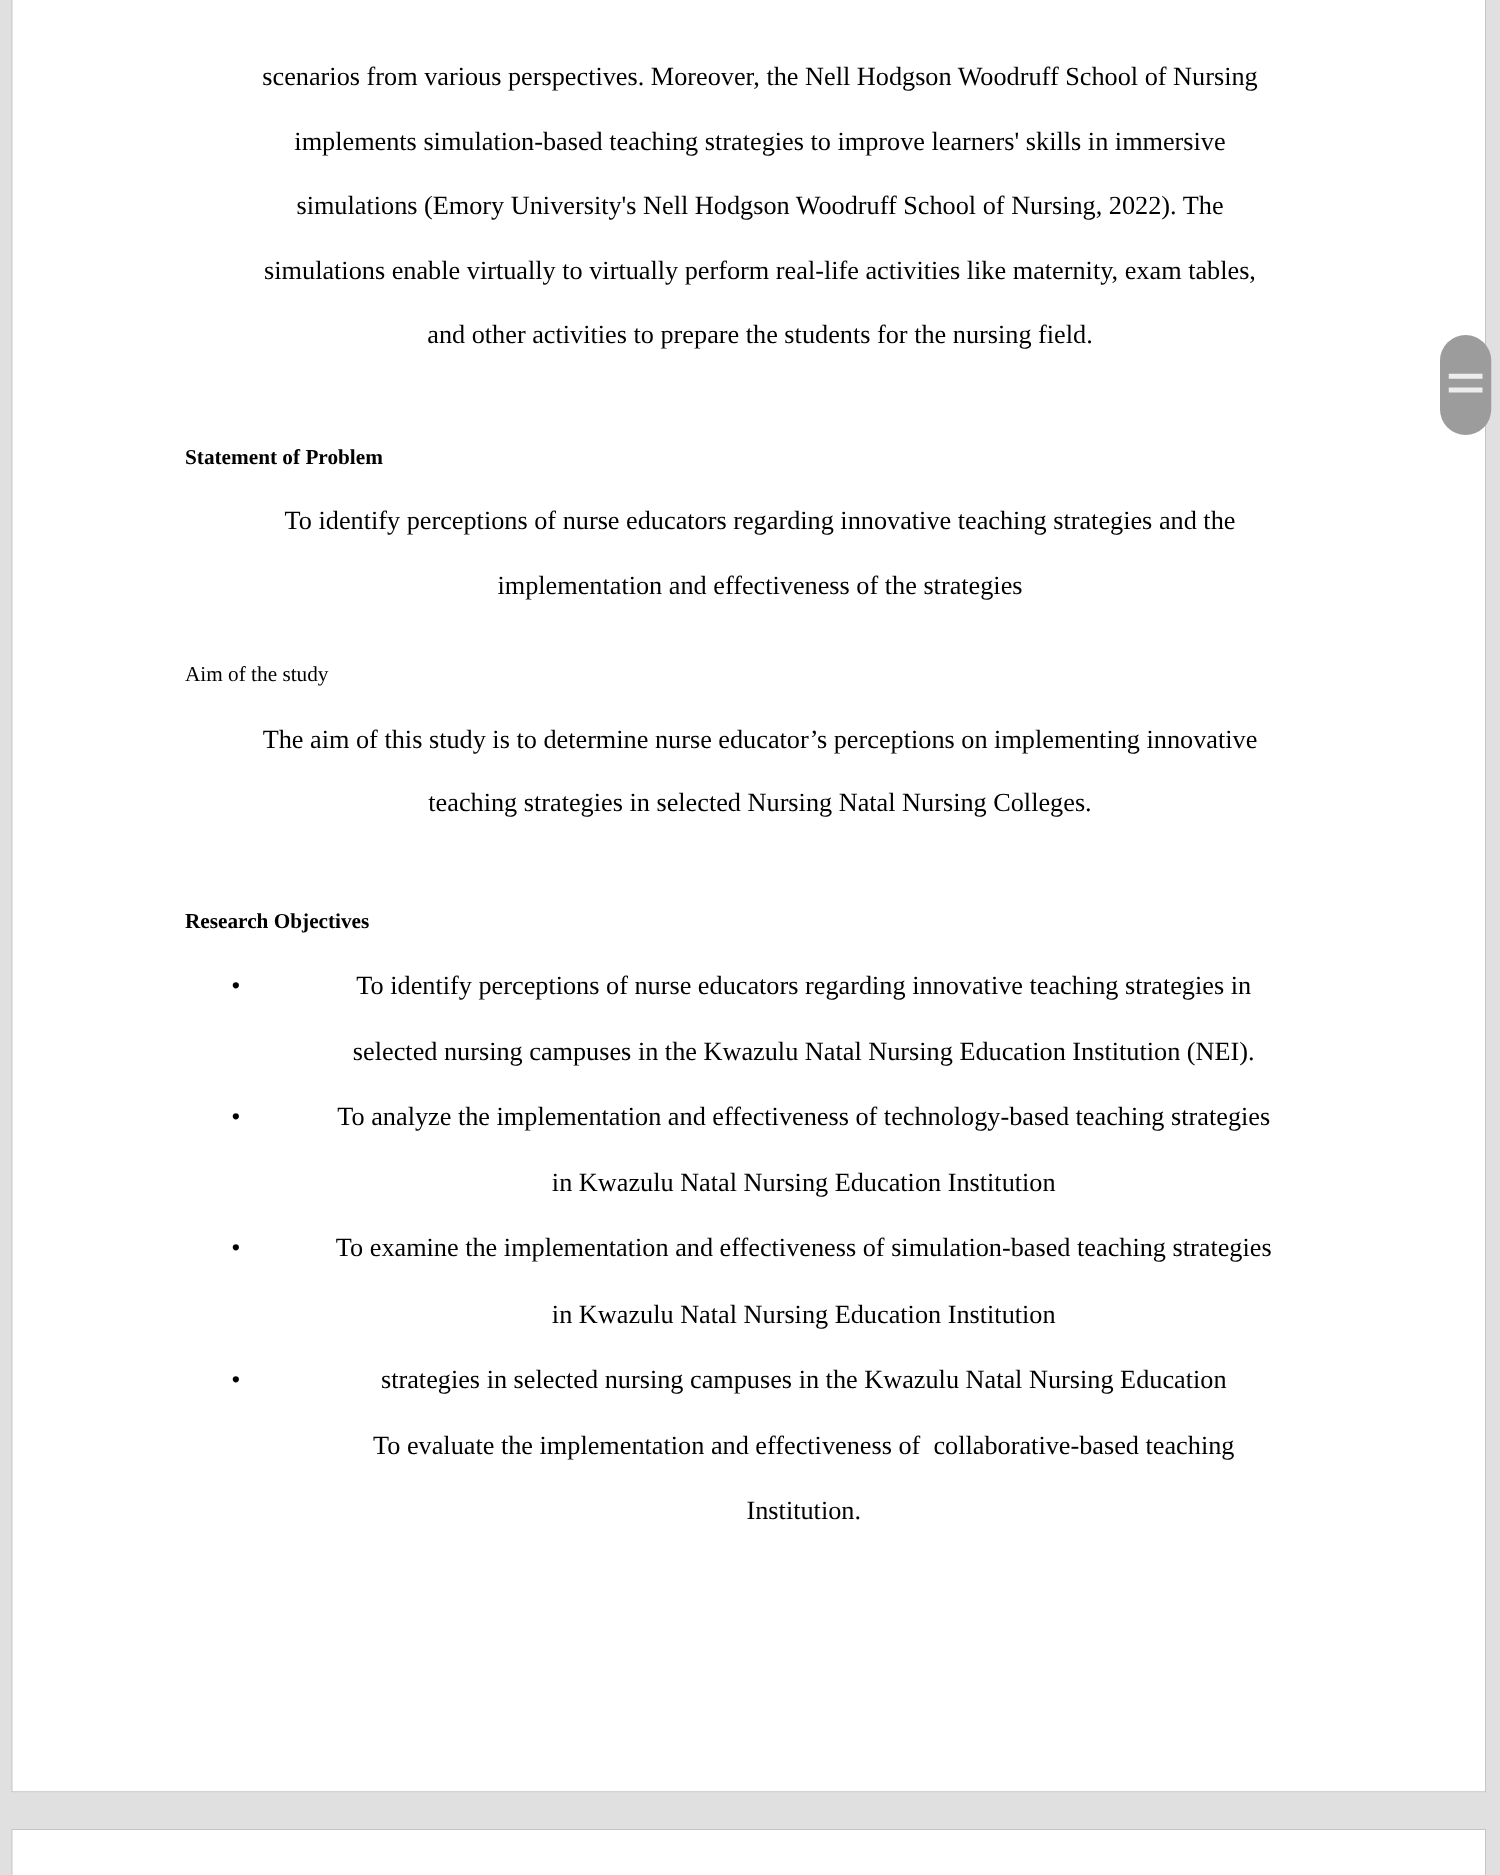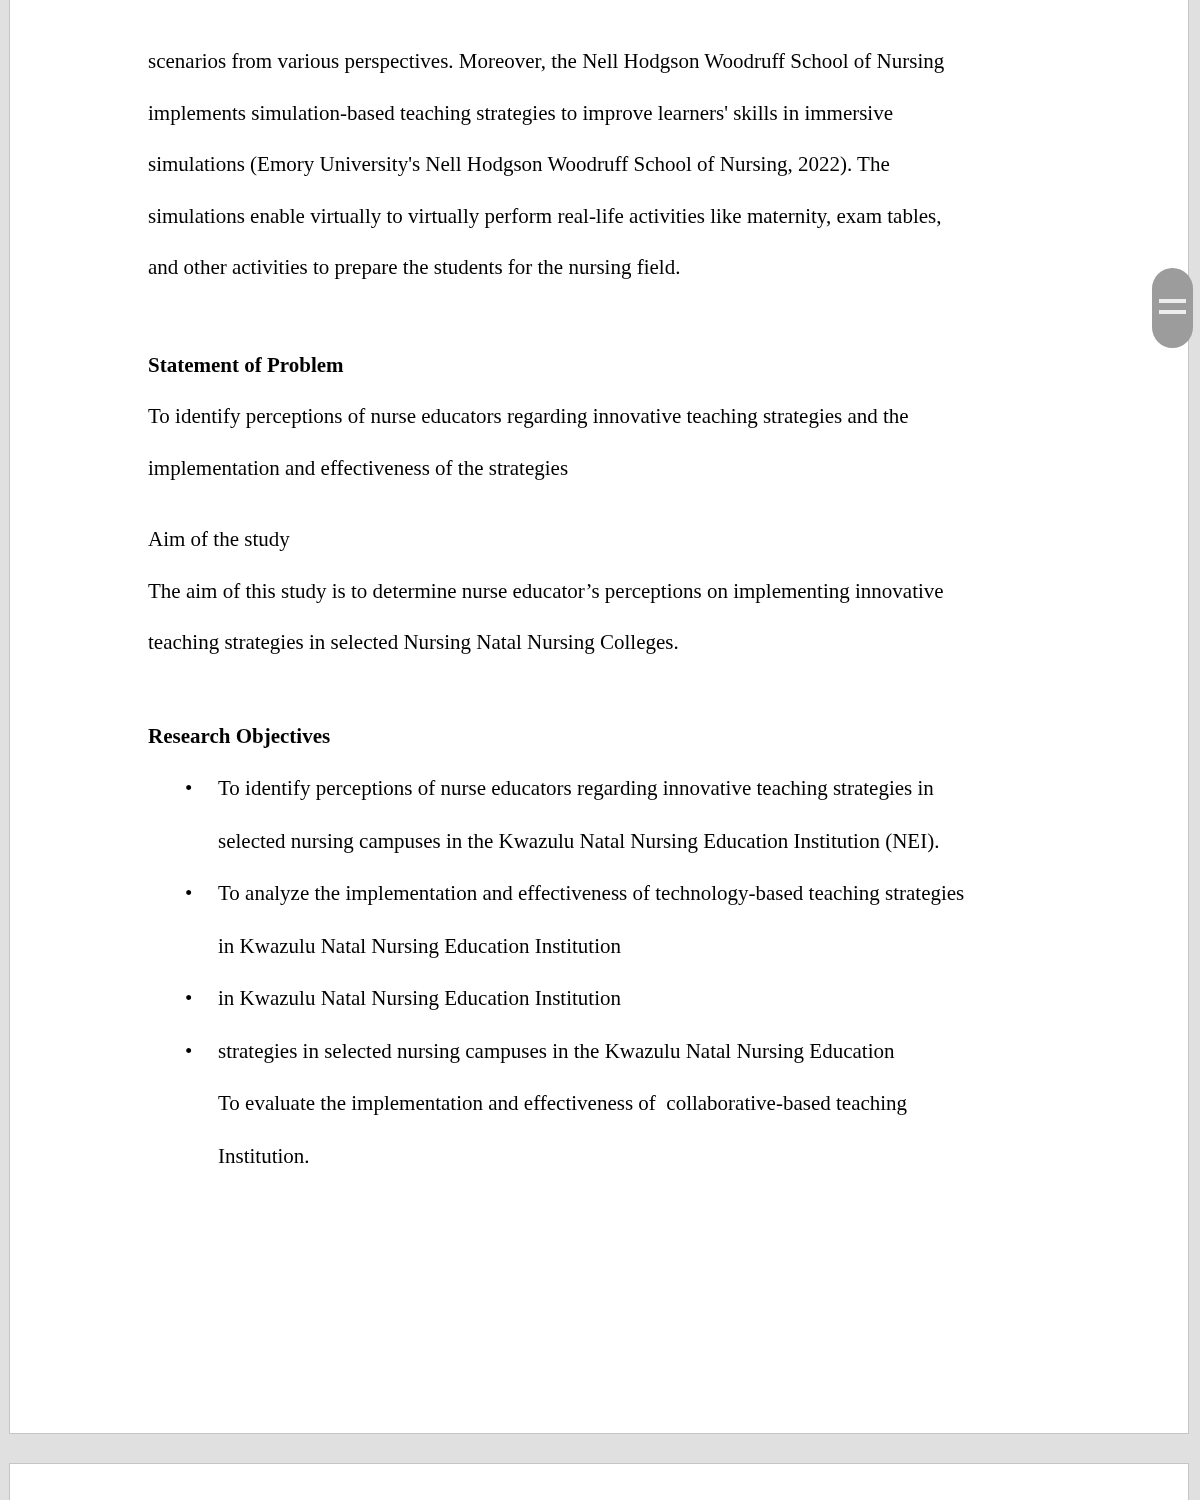--- a/index.html
+++ b/index.html
@@ -24,24 +24,25 @@
 
   .page-content {
     padding: 55px 120px 0 138px;
     color: #000000;
   }
 
   .line {
     font-size: 21px;
     line-height: 51.5px;
     white-space: pre;
+    text-align: center;
   }
 
   .heading {
-    font-size: 21px;
+    font-size: 17px;
     line-height: 51.5px;
     font-weight: bold;
     white-space: pre;
   }
   .heading-plain { font-weight: normal; }
 
   .statement-heading  { margin-top: 46px; }
   .aim-heading        { margin-top: 20px; }
   .objectives-heading { margin-top: 42px; }
 
@@ -129,20 +130,21 @@
           <span class="bullet-marker">•</span>
           <div class="bullet-lines">
             <div class="line">To analyze the implementation and effectiveness of technology-based teaching strategies</div>
             <div class="line">in Kwazulu Natal Nursing Education Institution</div>
           </div>
         </div>
 
         <div class="bullet-item">
           <span class="bullet-marker">•</span>
           <div class="bullet-lines">
+            <div class="line">To examine the implementation and effectiveness of simulation-based teaching strategies</div>
             <div class="line">in Kwazulu Natal Nursing Education Institution</div>
           </div>
         </div>
 
         <div class="bullet-item">
           <span class="bullet-marker">•</span>
           <div class="bullet-lines">
             <div class="line">strategies in selected nursing campuses in the Kwazulu Natal Nursing Education</div>
             <div class="line">To evaluate the implementation and effectiveness of  collaborative-based teaching</div>
             <div class="line">Institution.</div>

